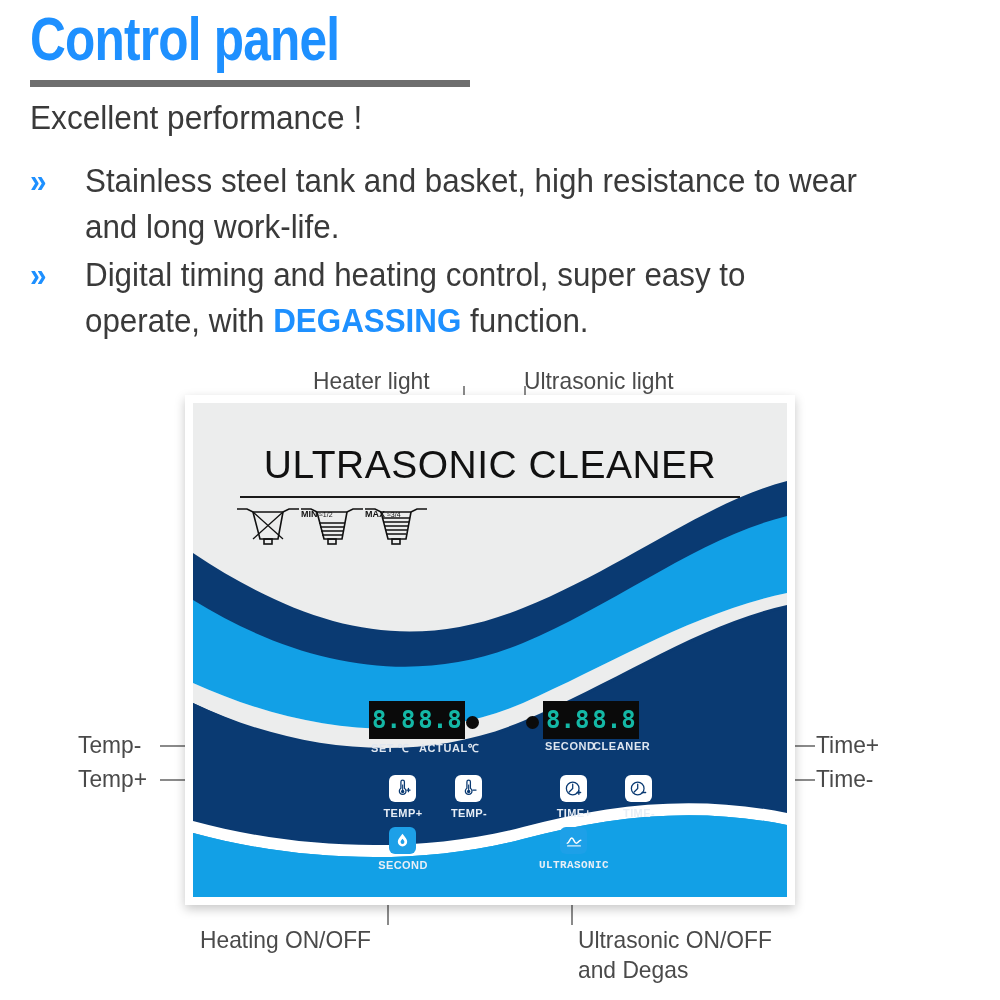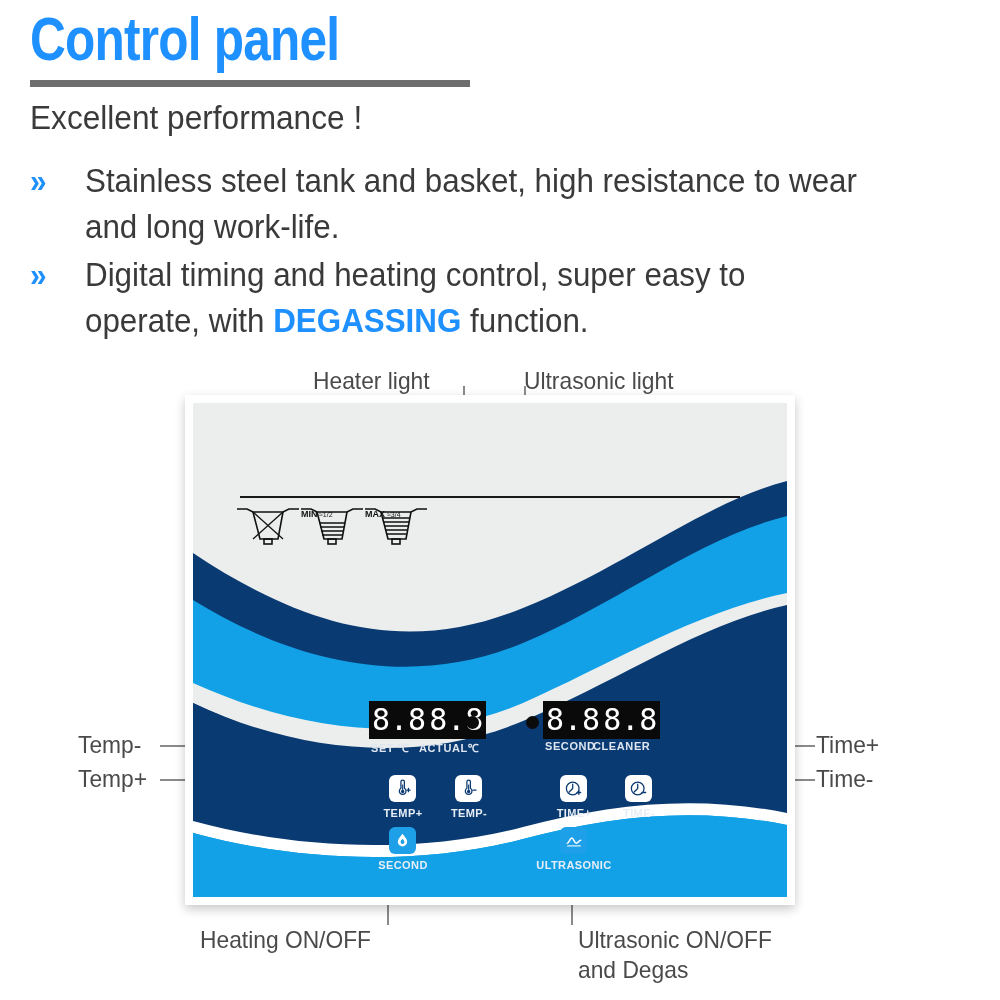--- a/index.html
+++ b/index.html
@@ -100,24 +100,24 @@
   
   .seg-display{
     position:absolute;
     background:#0a0a0a;
     display:flex;align-items:center;
     padding:2px 3px;
   }
   .seg-group{display:flex;}
   .seg-sep{width:3px;}
   .seg-char{
-    color:#ffffff;
+    color:#14b8a6;
     font-family:"DejaVu Sans Mono", monospace;
-    font-weight:normal;
-    font-size:30px;
+    font-weight:bold;
+    font-size:24px;
     line-height:34px;
     letter-spacing:0px;
   }
   .disp-label{
     position:absolute;
     color:#dfe6ef;
     font-size:11px;
     letter-spacing:0.6px;
     font-weight:bold;
     white-space:nowrap;
@@ -218,20 +218,21 @@
 
       <path d="M0,408 C110,438 230,440 330,414 C420,390 505,382 594,400 L594,412 C505,394 420,402 330,426 C230,452 110,450 0,420 Z" fill="#ffffff"></path>
 
       <path d="M0,420 C110,450 230,452 330,426 C420,402 505,394 594,412 L594,494 L0,494 Z" fill="#12a0e6"></path>
 
       <path d="M0,300 L0,430 C110,456 230,454 330,428 C420,404 505,396 594,414 L594,205 C505,225 425,281 330,321 C230,363 110,354 0,300 Z" fill="#0a3a72"></path>
       <path d="M0,418 C110,448 230,450 330,424 C420,400 505,392 594,410 L594,422 C505,404 420,412 330,436 C230,462 110,460 0,430 Z" fill="#ffffff"></path>
       <path d="M0,430 C110,460 230,462 330,436 C420,412 505,404 594,422 L594,494 L0,494 Z" fill="#12a0e6"></path>
     </svg>
 
+    <div id="panel-brand">ULTRASONIC CLEANER</div>
     <div id="brand-rule"></div>
 
     <svg id="tank-icons" viewBox="0 0 200 48">
       <g stroke="#111" stroke-width="1.6" fill="none">
 
         <g>
           <path d="M4,6 L14,6 L20,9 L50,9 L56,6 L66,6"></path>
           <path d="M20,9 L27,36 L45,36 L50,9"></path>
           <path d="M20,9 L50,36 M50,9 L20,36" stroke-width="1.3"></path>
           <rect x="31" y="36" width="8" height="5"></rect>
@@ -329,16 +330,16 @@
       </svg>
     </div>
     <div class="key-label" style="left:170px;top:456px;width:80px;">SECOND</div>
 
     <div class="key accent" style="left:367px;top:424px;">
       <svg width="18" height="18" viewBox="0 0 24 24">
         <path d="M3 15c2.6 0 3.4-7 6-7s3.4 7 6 7 3.4-4 6-4" fill="none" stroke="#ffffff" stroke-width="2" stroke-linecap="round"></path>
         <path d="M3.5 18.5h17" stroke="#ffffff" stroke-width="1.6" stroke-linecap="round" opacity="0.85"></path>
       </svg>
     </div>
-    <div class="key-label" style="left:336px;top:456px;width:90px;">ULTRASONIC</div>
+    <div class="key-label" style="left:336px;top:456px;width:90px;font-family:Liberation Mono, monospace;">ULTRASONIC</div>
 
   </div>
 </div>
 
 </body></html>

